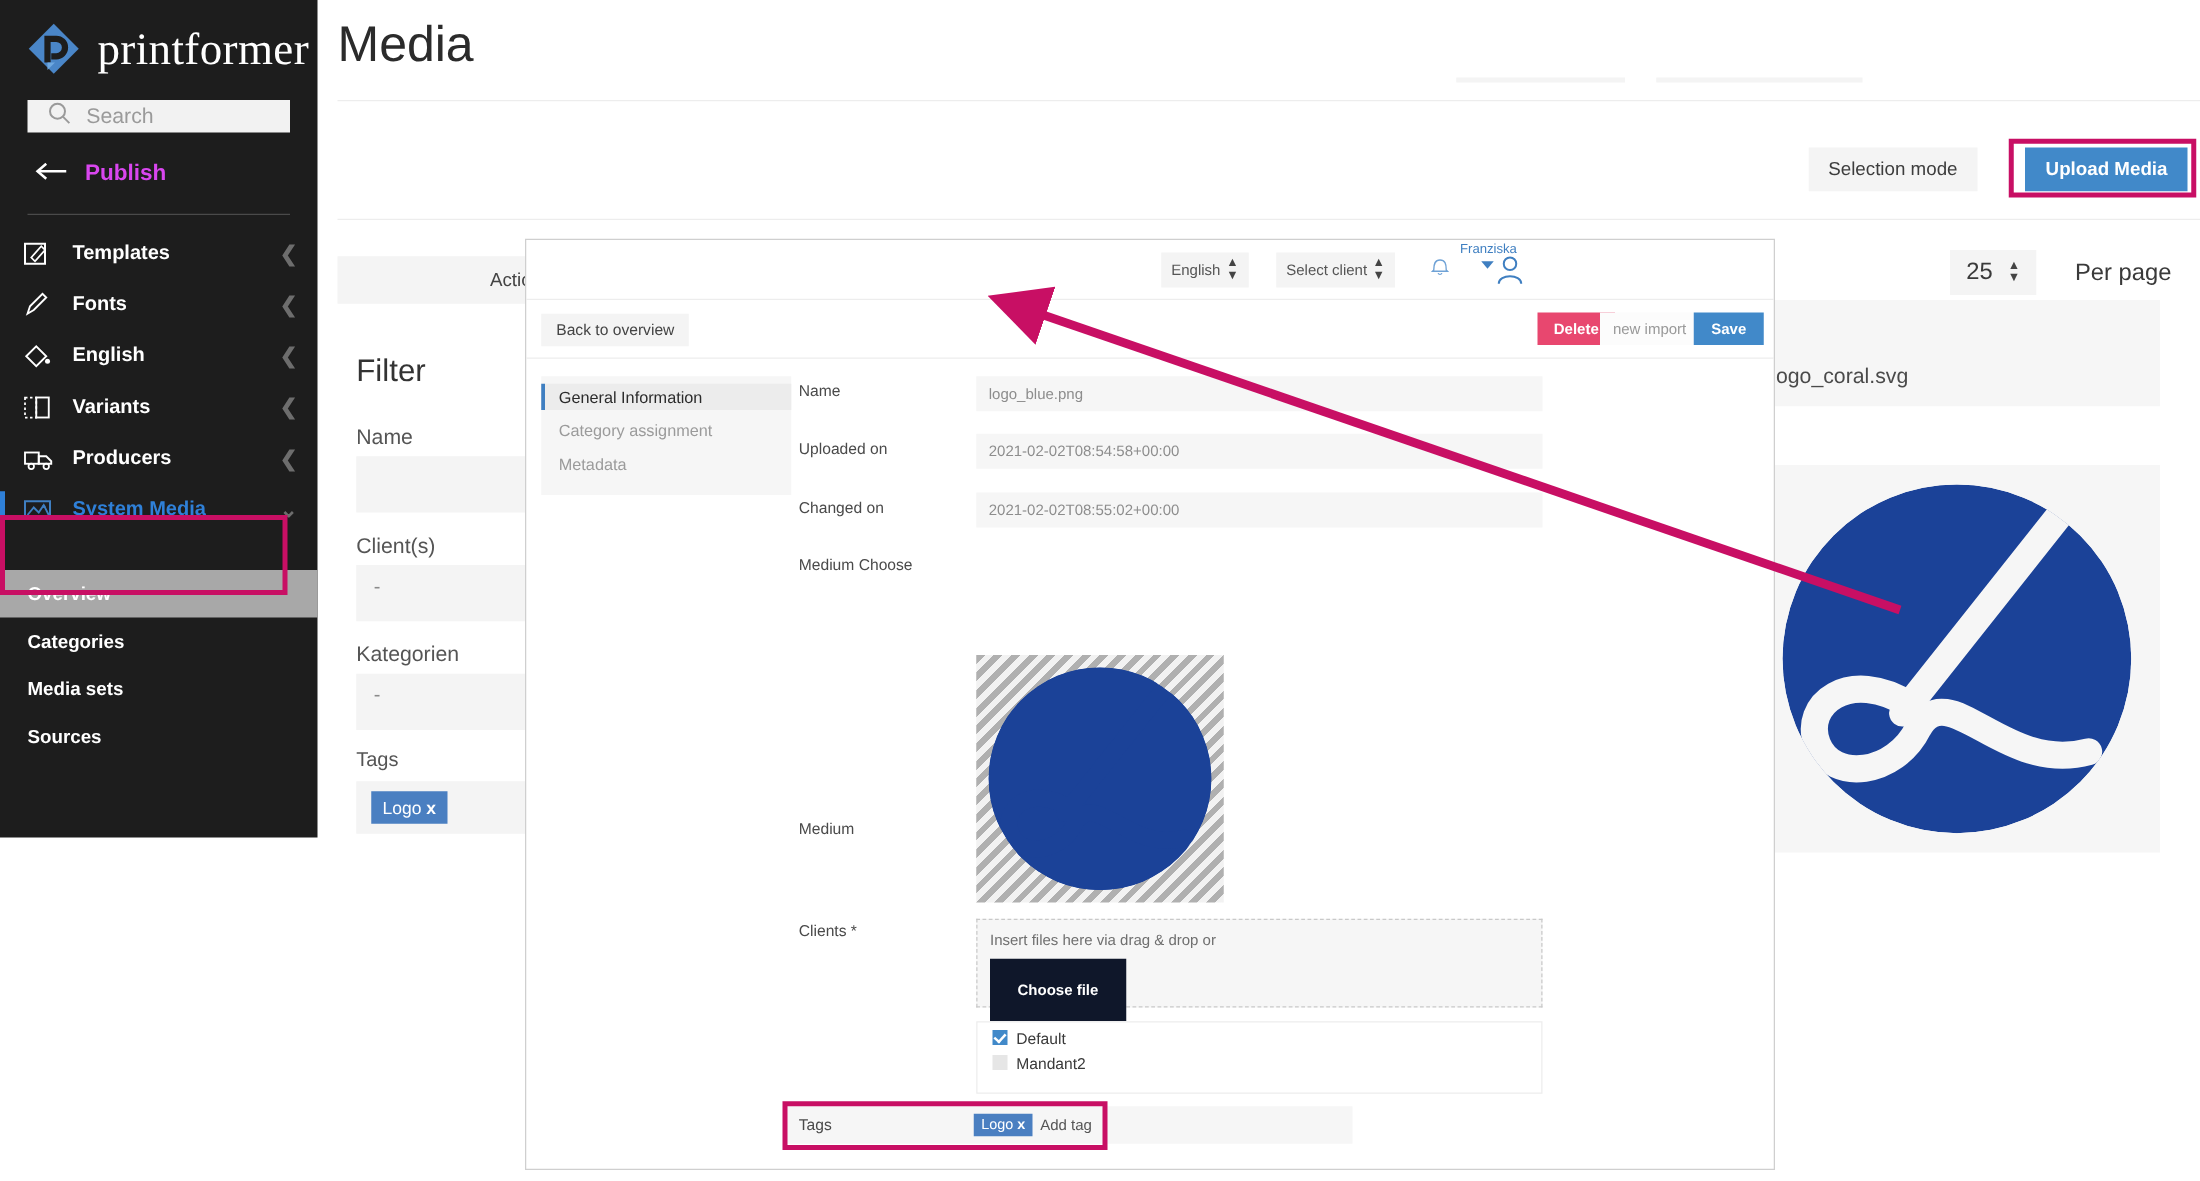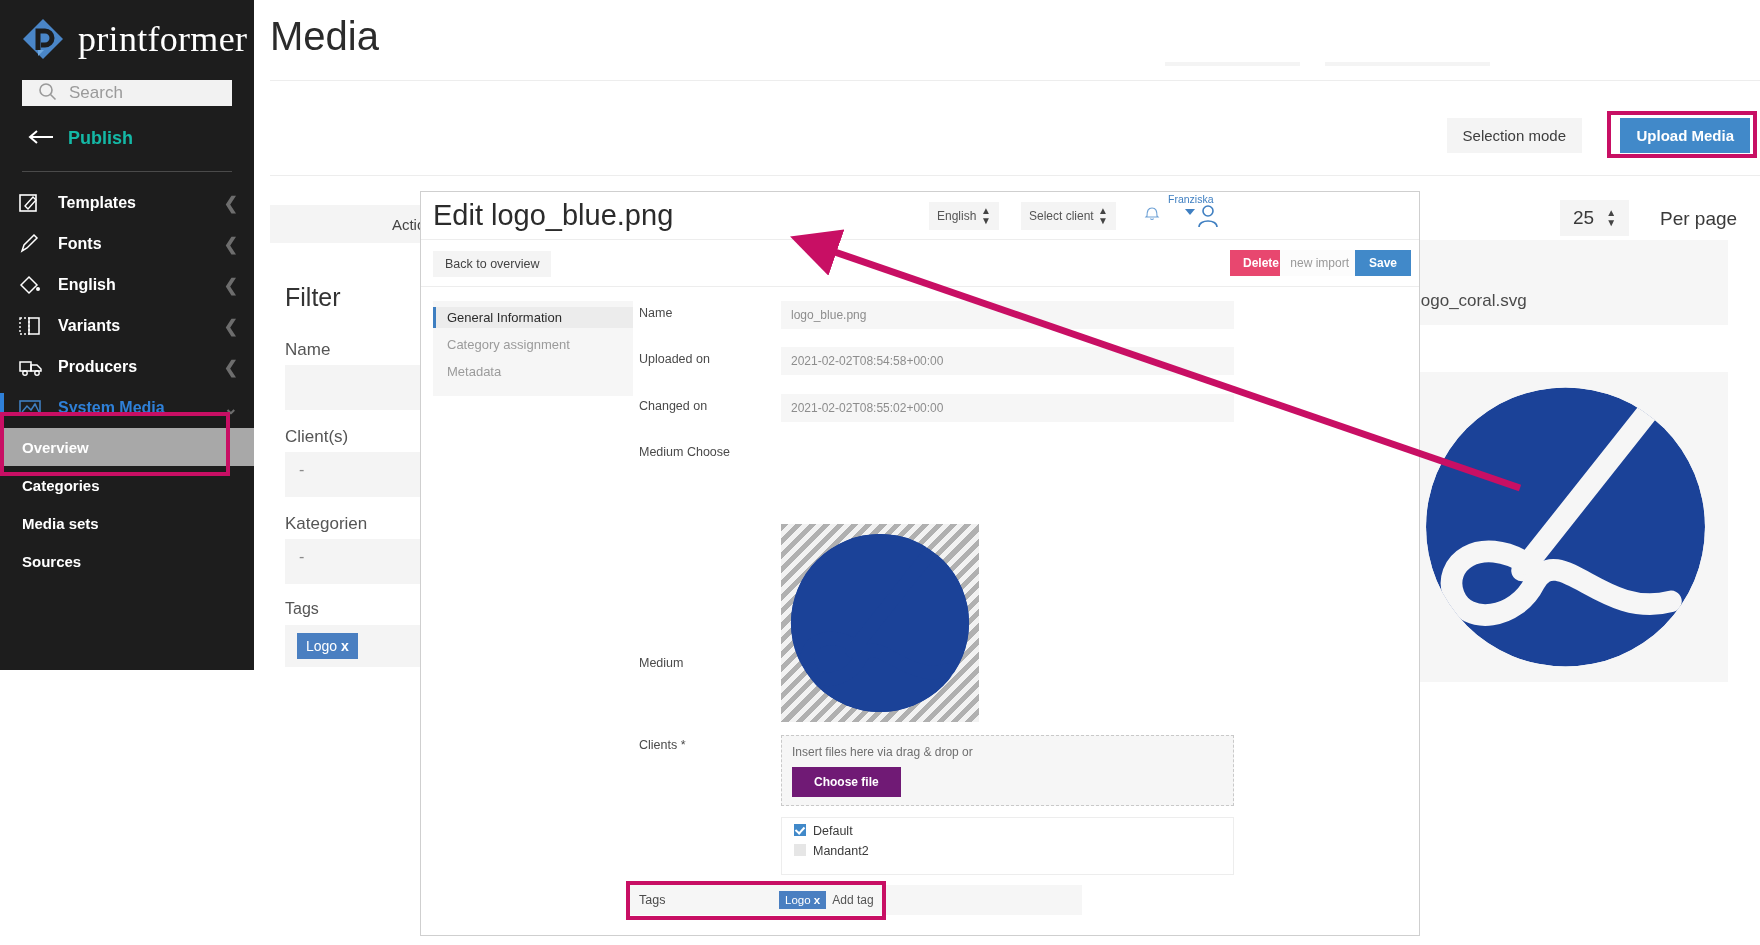--- a/index.html
+++ b/index.html
@@ -23,21 +23,21 @@
     font-family: "Liberation Serif", serif;
     color: #ffffff; font-size: 36px; letter-spacing: .3px;
   }
   .search-box {
     margin: 8px 22px 0 22px; height: 26px; background: #f2f2f2;
     display: flex; align-items: center; gap: 12px; padding-left: 16px;
   }
   .search-box .lbl { color:#9a9a9a; font-size: 17px; }
   .publish-row {
     display:flex; align-items:center; gap: 14px;
-    margin: 22px 0 0 28px; color:#14b8a6; font-weight:bold; font-size:18px;
+    margin: 22px 0 0 28px; color:#d946ef; font-weight:bold; font-size:18px;
   }
   .divider-line { height:1px; background:#4a4a4a; margin: 22px 22px 0 22px; }
   .nav { margin-top: 10px; }
   .nav-item {
     position: relative; display:flex; align-items:center;
     height: 41px; padding-left: 18px; color:#ffffff;
     font-size: 16px; font-weight: bold;
   }
   .nav-item .ico { width: 28px; height: 22px; flex:none; margin-right: 12px; }
   .nav-item .chev {
@@ -45,21 +45,21 @@
     color:#6d6d6d; font-size: 17px;
   }
   .nav-item.active { color:#2f80d8; }
   .nav-item.active .accent {
     position:absolute; left:0; top:6px; width:4px; height:28px; background:#2f80d8;
   }
   .sub-item {
     display:flex; align-items:center; height: 38px; padding-left: 22px;
     color:#ffffff; font-size: 15px; font-weight: bold;
   }
-  .sub-item.selected { background:#a8a8a8; color:#ffffff; }
+  .sub-item.selected { background:#a8a8a8; color:#ffffff;margin-top:28px; }
 
   
   .hl-sidebar {
     position:absolute; left:0px; top:412px; width:230px; height:64px;
     border: 4px solid #c80f64; pointer-events:none;
   }
 
   
   .page-title {
     position:absolute; left: 270px; top: 14px;
@@ -202,22 +202,22 @@
 
   .dropzone {
     position:absolute; left: 360px; top: 448px; width: 453px; height: 71px;
     background:#f6f6f6; border: 1px dashed #c9c9c9;
   }
   .dropzone .dztext {
     position:absolute; left: 10px; top: 9px; font-size: 12px; color:#6f6f6f;
   }
   .btn-choose {
     position:absolute; left: 10px; top: 31px;
-    background:#701a75; color:#fff; font-size:12px; font-weight:bold;
-    padding: 8px 22px; border:none;text-align:center;
+    background:#0f172a; color:#fff; font-size:12px; font-weight:bold;
+    padding: 18px 22px; border:none;text-align:center;
   }
 
   .clients-box {
     position:absolute; left: 360px; top: 530px; width: 453px; height: 58px;
     background:#ffffff; border:1px solid #ededed;
   }
   .cb-row { display:flex; align-items:flex-start; gap: 7px; padding: 6px 0 0 12px; font-size:12.5px; color:#3a3a3a; }
   .cbox { width: 12px; height: 12px; flex:none; }
   .cbox.on { background:#4189c9; position:relative; }
   .cbox.on::after {
@@ -432,21 +432,20 @@
         <path d="M82 6 L36 64" stroke="#f6f6f6" stroke-width="7" stroke-linecap="round" fill="none"></path>
         <path d="M38 62 C 22 52, 10 62, 14 72 C 18 82, 34 80, 40 68
                  C 48 54, 62 80, 84 74" stroke="#f6f6f6" stroke-width="7" fill="none" stroke-linecap="round"></path>
       </g>
     </svg>
   </div>
 
   <div class="modal">
 
     <div class="modal-topbar">
-      <span class="modal-title">Edit logo_blue.png</span>
 
       <div class="mini-select" style="left:508px; top:10px; width:70px;">
         <span>English</span>
         <span class="spin">▲<br>▼</span>
       </div>
 
       <div class="mini-select" style="left:600px; top:10px; width:95px;">
         <span>Select client</span>
         <span class="spin">▲<br>▼</span>
       </div>

